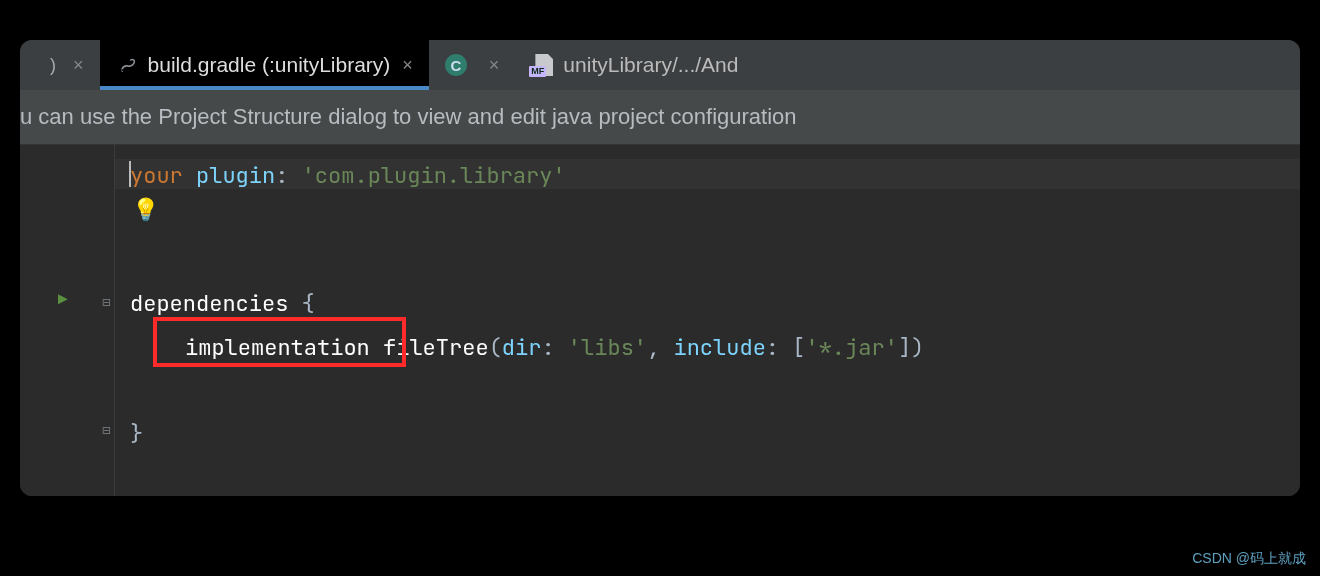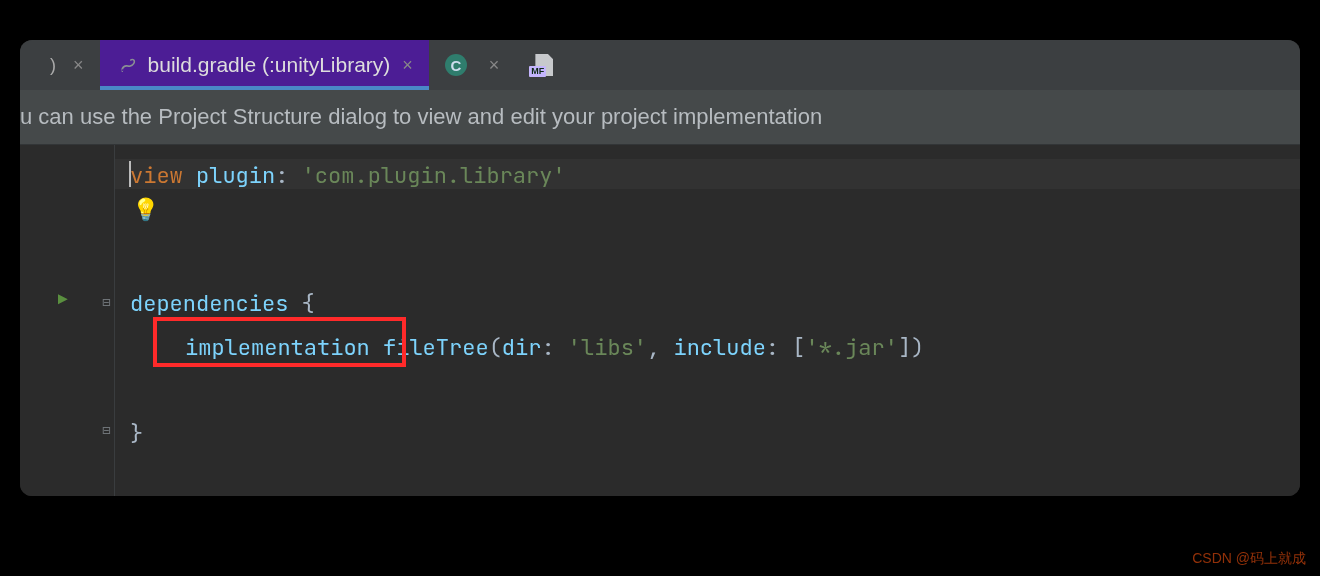--- a/index.html
+++ b/index.html
@@ -48,21 +48,21 @@
       display: flex;
       align-items: center;
       height: 100%;
       padding: 0 16px;
       color: #bbb;
       font-size: 21px;
       cursor: pointer;
       position: relative;
     }
     .tab.active {
-      background: #4c1d95;
+      background: #000000;
       color: #ddd;
     }
     .tab.active::after {
       content: "";
       position: absolute;
       bottom: 0;
       left: 0;
       right: 0;
       height: 4px;
       background: #4a88c7;
@@ -159,21 +159,21 @@
       line-height: 1;
     }
     .code-line {
       position: absolute;
       left: 110px;
       white-space: pre;
     }
     .kw-orange { color: #cc7832; }
     .kw-olive { color: #7dd3fc; }
     .str-green { color: #6a8759; }
-    .ident { color: #7dd3fc; }
+    .ident { color: #ffffff; }
     .punct { color: #a9b7c6; }
     .caret-line {
       position: absolute;
       left: 95px;
       right: 0;
       height: 30px;
       background: #323232;
     }
     .caret {
       position: absolute;
@@ -188,21 +188,21 @@
       font-size: 22px;
     }
     .red-box {
       position: absolute;
       border: 4px solid #ff2a2a;
     }
     .watermark {
       position: absolute;
       right: 14px;
       bottom: 8px;
-      color: #c2410c;
+      color: #7dd3fc;
       font-size: 14px;
       opacity: 0.75;
       font-family: -apple-system, sans-serif;
     }
   </style>
 </head>
 <body>
 
 <div class="window">
 
@@ -229,38 +229,39 @@
       <span class="close-x">×</span>
     </div>
 
     <div class="tab">
       <span class="icon-slot">
         <span class="mf-icon">
           <span class="page"></span>
           <span class="badge">MF</span>
         </span>
       </span>
+      <span>unityLibrary/.../And</span>
     </div>
   </div>
 
   <div class="notification-bar">
-    <span>u can use the Project Structure dialog to view and edit your project implementation</span>
+    <span>u can use the Project Structure dialog to view and edit java project configuration</span>
   </div>
 
   <div class="editor-area">
     <div class="gutter">
       <span class="gutter-mark" style="top:144px;">▶</span>
       <span class="fold-mark" style="top:150px;">⊟</span>
       <span class="fold-mark" style="top:278px;">⊟</span>
     </div>
 
     <div class="caret-line" style="top:14px;"></div>
     <div class="caret" style="top:16px;"></div>
 
-    <div class="code-line" style="top:16px;"><span class="kw-orange">view</span> <span class="kw-olive">plugin</span><span class="punct">: </span><span class="str-green">'com.plugin.library'</span></div>
+    <div class="code-line" style="top:16px;"><span class="kw-orange">your</span> <span class="kw-olive">plugin</span><span class="punct">: </span><span class="str-green">'com.plugin.library'</span></div>
 
     <div class="bulb" style="top:50px;">💡</div>
 
     <div class="code-line" style="top:144px;"><span class="ident">dependencies</span><span class="punct"> {</span></div>
 
     <div class="code-line" style="top:188px; left:165px;"><span class="ident">implementation</span><span> </span><span class="ident">fileTree</span><span class="punct">(</span><span class="kw-olive">dir</span><span class="punct">: </span><span class="str-green">'libs'</span><span class="punct">, </span><span class="kw-olive">include</span><span class="punct">: </span><span class="punct">[</span><span class="str-green">'*.jar'</span><span class="punct">]</span><span class="punct">)</span></div>
 
     <div class="code-line" style="top:274px;"><span class="punct">}</span></div>
 
     <div class="red-box" style="top:172px; left:133px; width:253px; height:50px;"></div>

